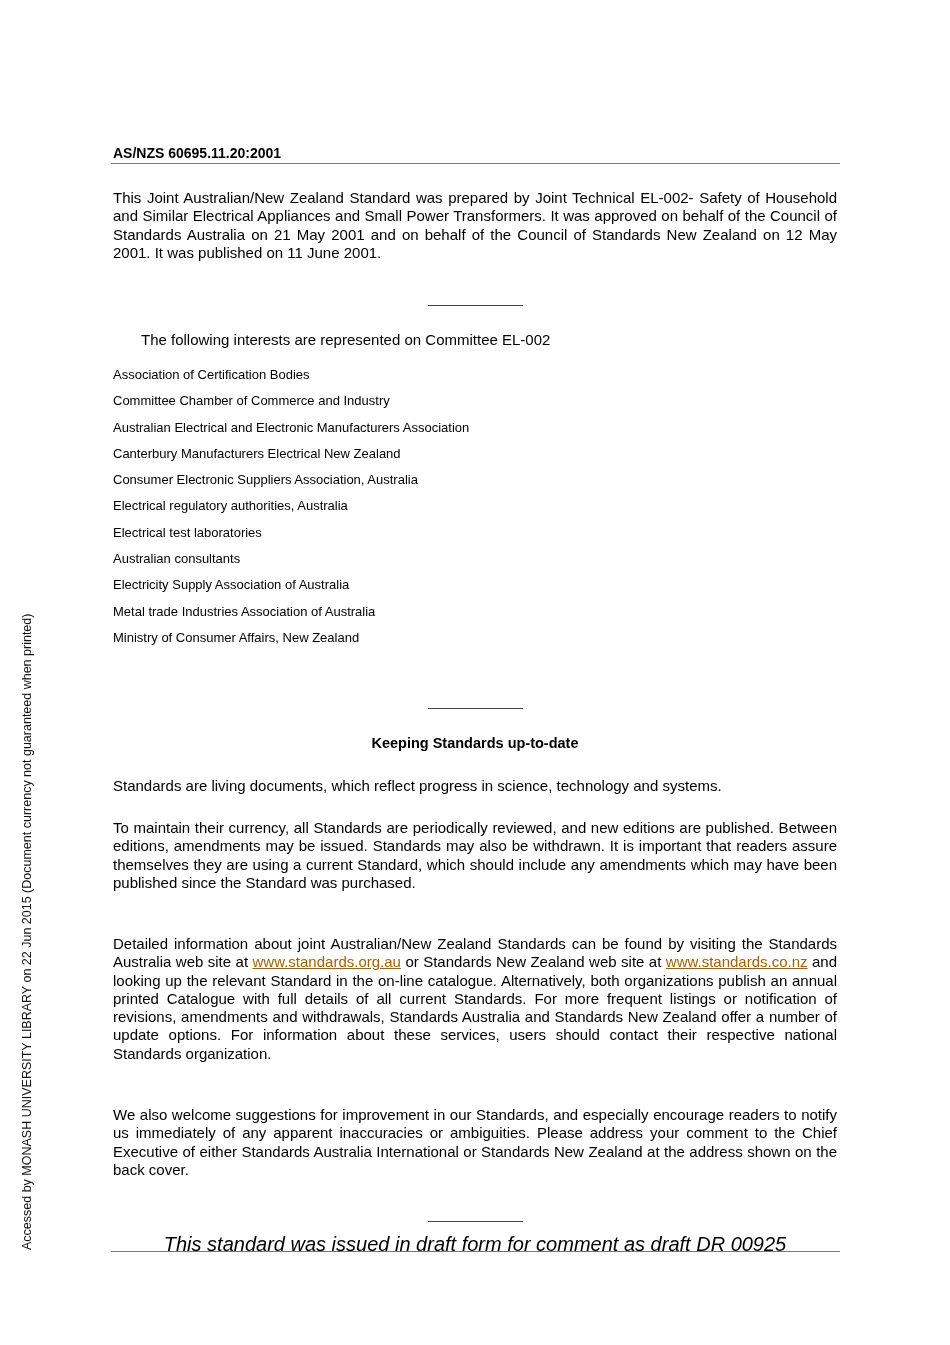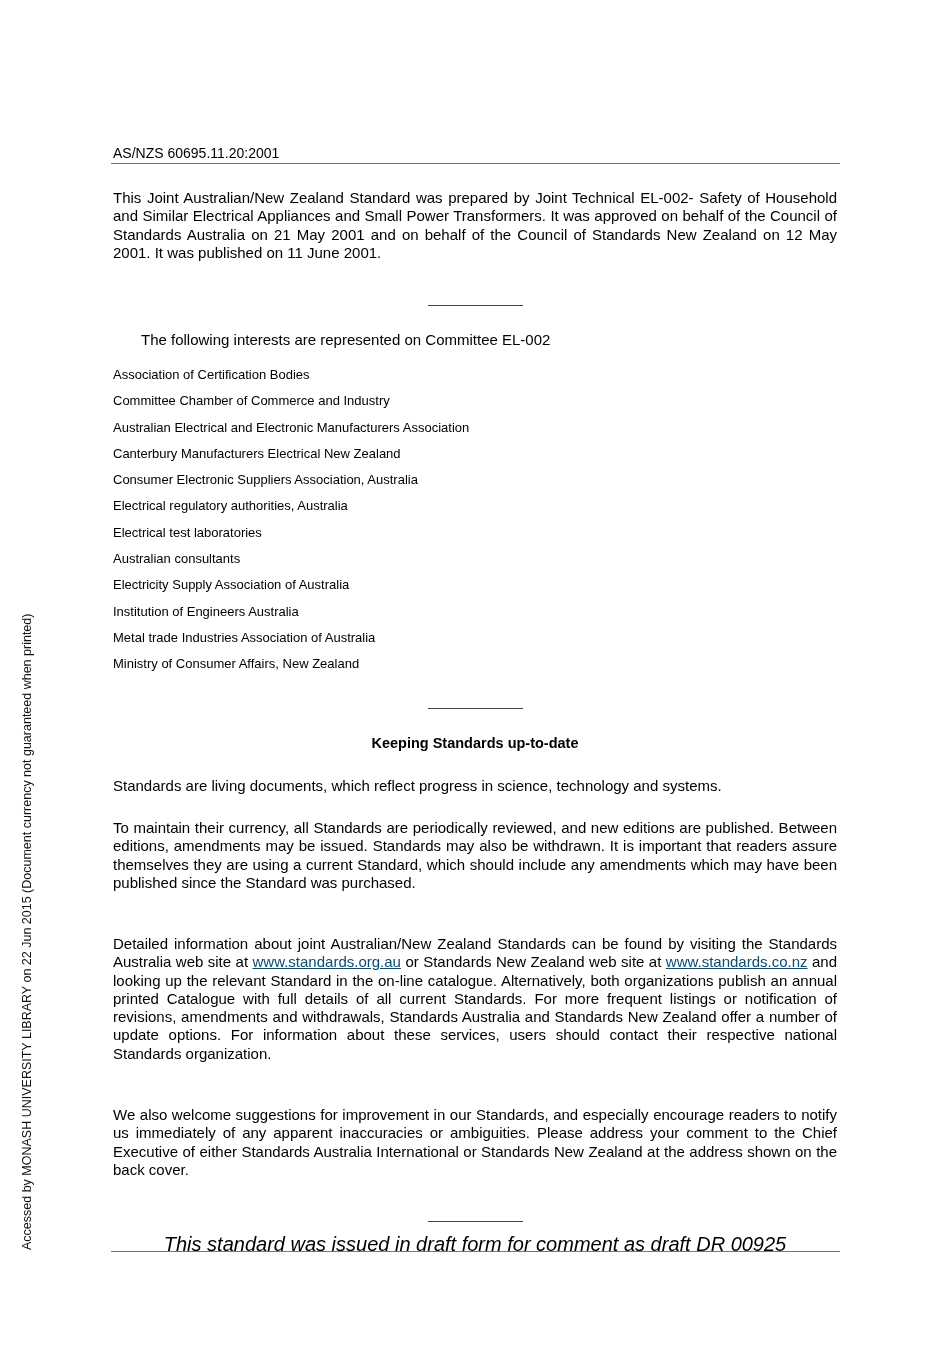--- a/index.html
+++ b/index.html
@@ -1,32 +1,32 @@
 <!DOCTYPE html>
 <html><head>
 <meta charset="utf-8">
 <style>
   html, body { margin: 0; padding: 0; background: #ffffff; }
   body { width: 950px; height: 1345px; position: relative; overflow: hidden;
          font-family: "Liberation Sans", sans-serif; color: #000; }
   .side-note { position: absolute; left: 20px; top: 1250px; transform-origin: 0 0;
                transform: rotate(-90deg); white-space: nowrap; font-size: 12.5px; color: #111; }
-  .doc-id { position: absolute; left: 113px; top: 145px; font-weight: normal; font-size: 14px; }
+  .doc-id { position: absolute; left: 113px; top: 145px; font-weight: bold; font-size: 14px; }
   .top-rule { position: absolute; left: 111px; top: 163px; width: 729px; height: 1px; background: #777; }
   .intro { position: absolute; left: 113px; top: 189px; width: 724px; font-size: 15px;
            line-height: 18.3px; text-align: justify; text-align-last: left; }
   .short-rule { position: absolute; width: 95px; height: 1px; background: #444; left: 428px; }
   .committee-intro { position: absolute; left: 113px; top: 331px; font-size: 15px; margin-left: 28px; }
   .members { position: absolute; left: 113px; top: 366px; margin: 0; padding: 0; list-style: none; }
   .members li { font-size: 13px; height: 26.3px; line-height: 17px; }
   .section-title { position: absolute; left: 113px; width: 724px; top: 735px; text-align: center;
                    font-weight: bold; font-size: 14.5px; }
   .para { position: absolute; left: 113px; width: 724px; font-size: 15px; line-height: 18.3px;
           text-align: justify; text-align-last: left; }
-  .para a { color: #0c4a6e; text-decoration: underline; }
+  .para a { color: #a16207; text-decoration: underline; }
   .footer-note { position: absolute; left: 113px; width: 724px; top: 1233px; text-align: center;
                  font-style: italic; font-size: 20px; }
   .bottom-rule { position: absolute; left: 111px; top: 1251px; width: 729px; height: 1px; background: #777; }
 </style>
 </head>
 <body>
 
 <div class="side-note">Accessed by MONASH UNIVERSITY LIBRARY on 22 Jun 2015 (Document currency not guaranteed when printed)</div>
 
 <div class="doc-id">AS/NZS 60695.11.20:2001</div>
@@ -41,21 +41,20 @@
 <ul class="members">
   <li>Association of Certification Bodies</li>
   <li>Committee Chamber of Commerce and Industry</li>
   <li>Australian Electrical and Electronic Manufacturers Association</li>
   <li>Canterbury Manufacturers Electrical New Zealand</li>
   <li>Consumer Electronic Suppliers Association, Australia</li>
   <li>Electrical regulatory authorities, Australia</li>
   <li>Electrical test laboratories</li>
   <li>Australian consultants</li>
   <li>Electricity Supply Association of Australia</li>
-  <li>Institution of Engineers Australia</li>
   <li>Metal trade Industries Association of Australia</li>
   <li>Ministry of Consumer Affairs, New Zealand</li>
 </ul>
 
 <div class="short-rule" style="top:708px;"></div>
 
 <div class="section-title">Keeping Standards up-to-date</div>
 
 <div class="para" style="top:777px;">Standards are living documents, which reflect progress in science, technology and systems.</div>
 

